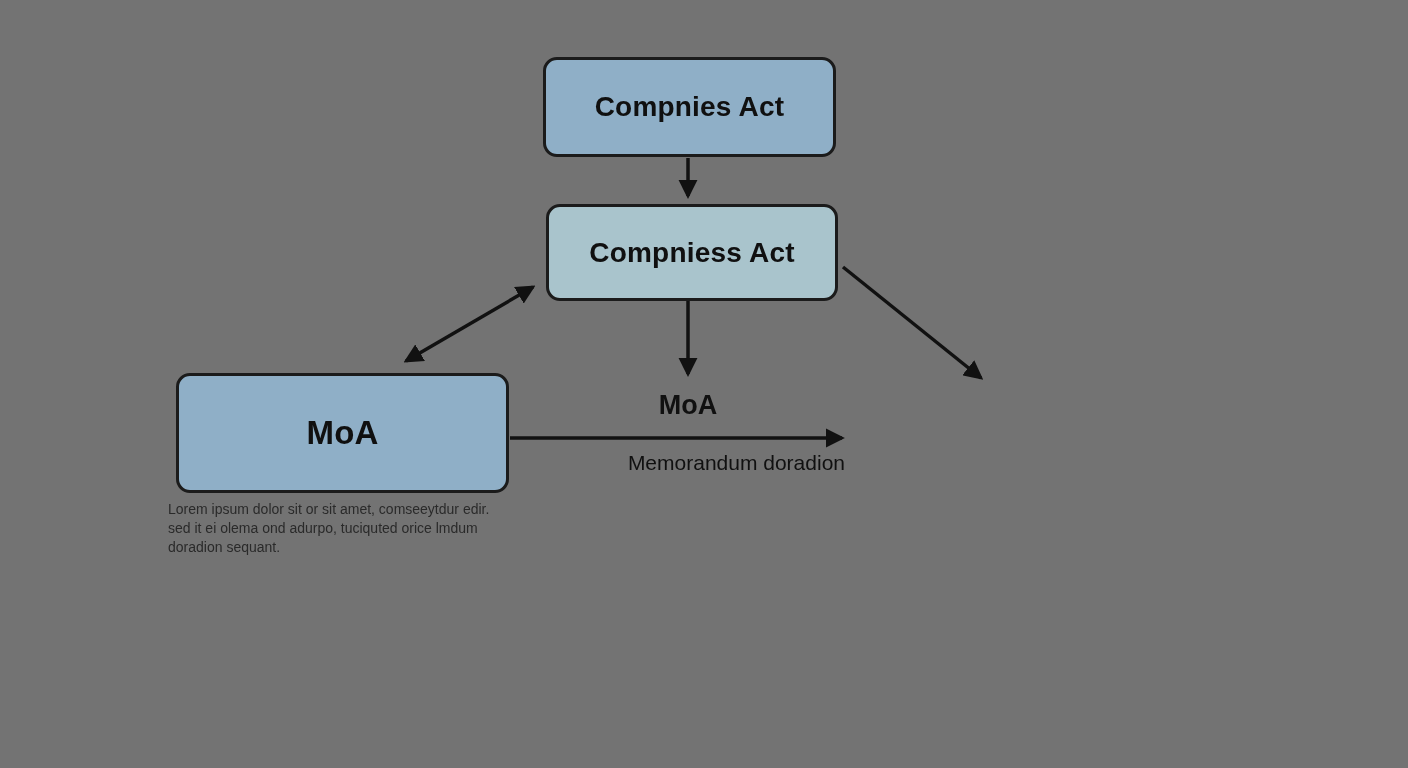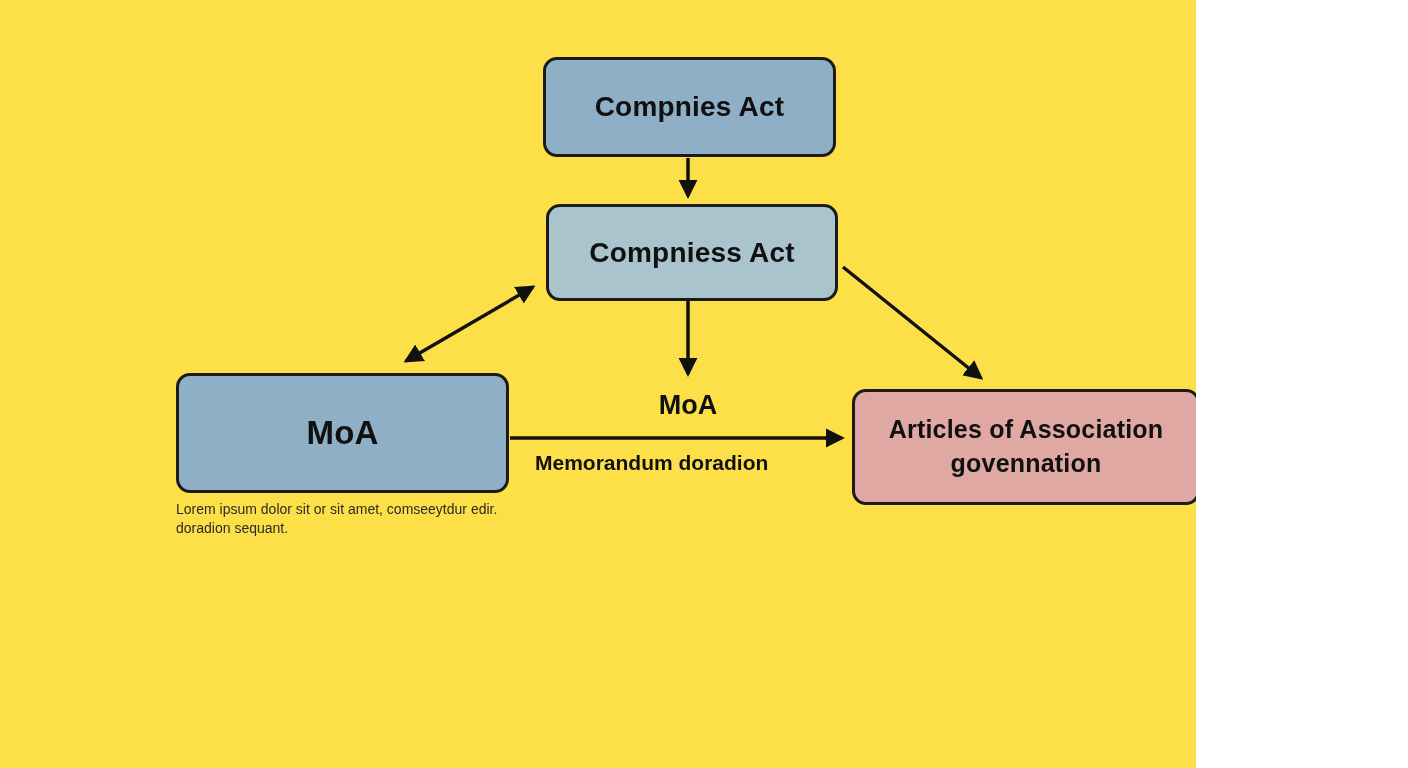--- a/index.html
+++ b/index.html
@@ -1,21 +1,21 @@
 <!DOCTYPE html>
 <html><head>
 <meta charset="utf-8">
 <style>
   html, body { margin: 0; padding: 0; }
   body { background: #ffffff; }
   .canvas {
     position: relative;
-    width: 1196px;
+    width: 1408px;
     height: 768px;
-    background: #fde047;
+    background: #737373;
     overflow: hidden;
     font-family: "Liberation Sans", sans-serif;
     color: #101010;
   }
   .node {
     position: absolute;
     box-sizing: border-box;
     border: 3px solid #1b1b1b;
     border-radius: 14px;
     display: flex;
@@ -29,24 +29,24 @@
   .node-top      { left: 543px; top: 57px;  width: 293px; height: 100px; background: #8fafc7; font-size: 28px; }
   .node-middle   { left: 546px; top: 204px; width: 292px; height: 97px;  background: #a9c4cc; font-size: 28px; align-items: center; }
   .node-moa      { left: 176px; top: 373px; width: 333px; height: 120px; background: #8fafc7; font-size: 33px; }
   .node-articles { left: 852px; top: 389px; width: 348px; height: 116px; background: #dfa8a3; font-size: 25px; line-height: 1.35; }
   .edge-label-moa {
     position: absolute; left: 588px; top: 390px; width: 200px;
     text-align: center; font-size: 27px; font-weight: bold;
   }
   .edge-label-mem {
     position: absolute; left: 535px; top: 451px; width: 310px;
-    text-align: left; font-size: 21px; font-weight: bold;
+    text-align: right; font-size: 21px; font-weight: normal;
   }
   .annotation {
-    position: absolute; left: 176px; top: 500px; width: 352px;
+    position: absolute; left: 168px; top: 500px; width: 352px;
     font-size: 14px; line-height: 19px; color: #2a2a2a;
     font-weight: normal;
   }
   svg.arrows {
     position: absolute; left: 0; top: 0; width: 1408px; height: 768px;
     pointer-events: none;
   }
   svg.arrows line { stroke: #111111; stroke-width: 3.5; }
   svg.arrows .ah-fill { fill: #111111; }
 </style>
@@ -73,27 +73,24 @@
   </div>
 
   <div class="node node-middle">
     <span>Compniess Act</span>
   </div>
 
   <div class="node node-moa">
     <span>MoA</span>
   </div>
 
-  <div class="node node-articles">
-    <div>Articles of Association</div>
-    <div>govennation</div>
-  </div>
 
   <div class="edge-label-moa">MoA</div>
 
   <div class="edge-label-mem">Memorandum doradion</div>
 
   <div class="annotation">
     <div>Lorem ipsum dolor sit or sit amet, comseeytdur edir.</div>
+    <div>sed it ei olema ond adurpo, tuciquted orice lmdum</div>
     <div>doradion sequant.</div>
   </div>
 
 </div>
 
 </body></html>

